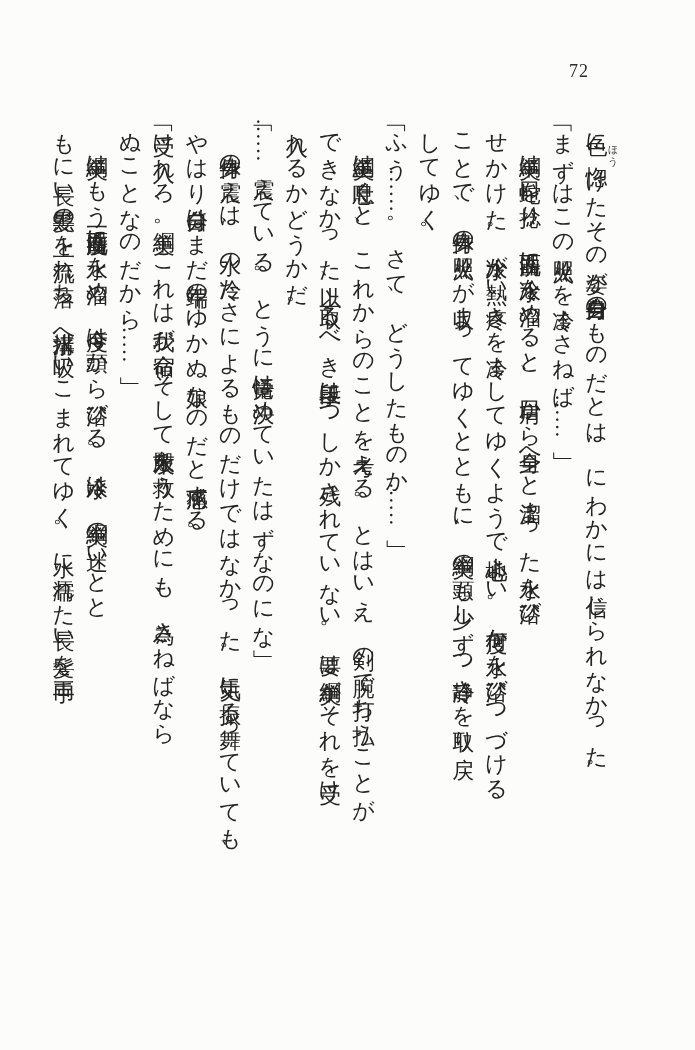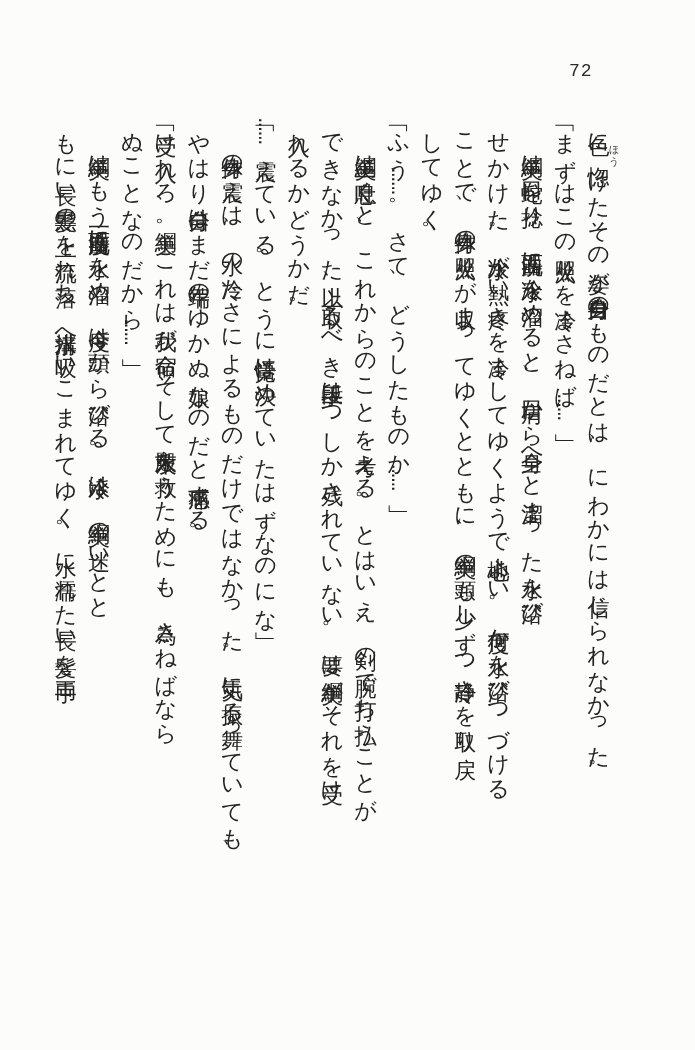--- a/index.html
+++ b/index.html
@@ -6,21 +6,21 @@
     margin: 0;
     padding: 0;
     background: #ffffff;
   }
   .page {
     position: relative;
     width: 695px;
     height: 1050px;
     background: #fcfcfb;
     overflow: hidden;
-    font-family: Liberation Mono, monospace;
+    font-family: Liberation Serif, serif;
   }
   .page-number {
     position: absolute;
     top: 61px;
     left: 569px;
     font-size: 18px;
     letter-spacing: 1px;
     color: #2b2b2b;
   }
   .text-block {

